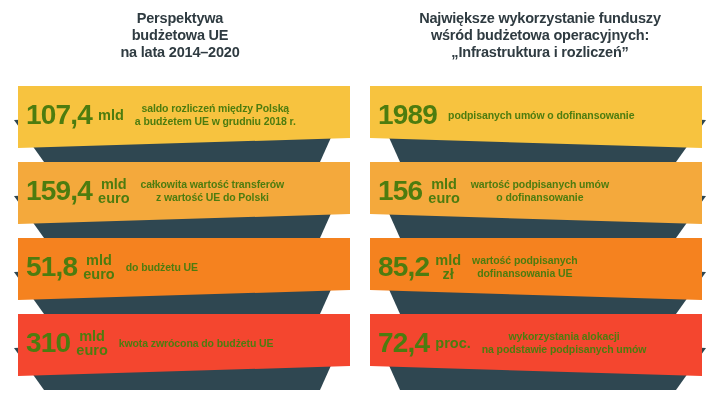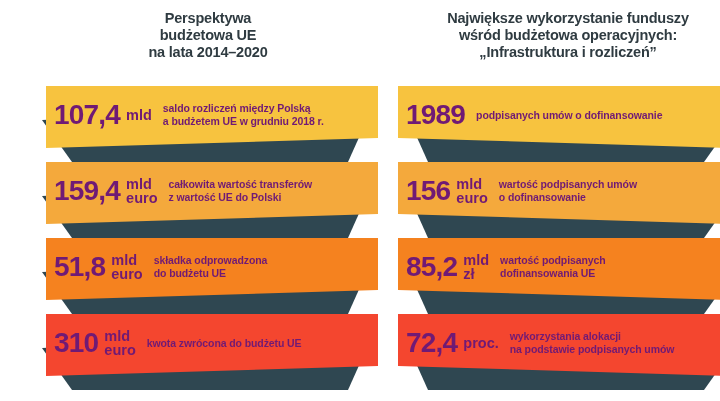--- a/index.html
+++ b/index.html
@@ -14,21 +14,20 @@
     width: 720px; height: 401px;
     background: #ffffff;
   }
 
   
   .column {
     position: absolute;
     top: 0;
     width: 360px;
     height: 295px;
-    margin-left: 28px;
   }
   .col-left  { left: 0; }
   .col-right { left: 360px; }
 
   
   .col-header {
     position: absolute;
     top: 10px;
     left: 0;
     width: 360px;
@@ -83,21 +82,22 @@
   }
 
   
   .band-inner {
     position: absolute;
     z-index: 3;
     top: 14px;
     height: 50px;
     display: flex;
     align-items: center;
-    color: #701a75;
+    color: #4d7c0f;
+    text-align: center;
   }
   .col-left  .band-inner { left: 26px;  width: 318px; }
   .col-right .band-inner { left: 18px;  width: 318px; }
 
   .metric {
     display: flex;
     align-items: center;
     flex: 0 0 auto;
   }
   .metric-value {
@@ -178,21 +178,20 @@
       <div class="band" style="background: rgb(245, 130, 31);"></div>
       <div class="band-inner">
         <div class="metric">
           <span class="metric-value">51,8</span>
           <span class="metric-unit">
             <span class="u1">mld</span>
             <span class="u2">euro</span>
           </span>
         </div>
         <div class="desc">
-          <span class="dl">składka odprowadzona</span>
           <span class="dl">do budżetu UE</span>
         </div>
       </div>
     </div>
 
     <div class="ribbon-row r3">
       <div class="fold" style="background: rgb(47, 71, 81);"></div>
       <div class="band" style="background: rgb(244, 70, 47);"></div>
       <div class="band-inner">
         <div class="metric">

